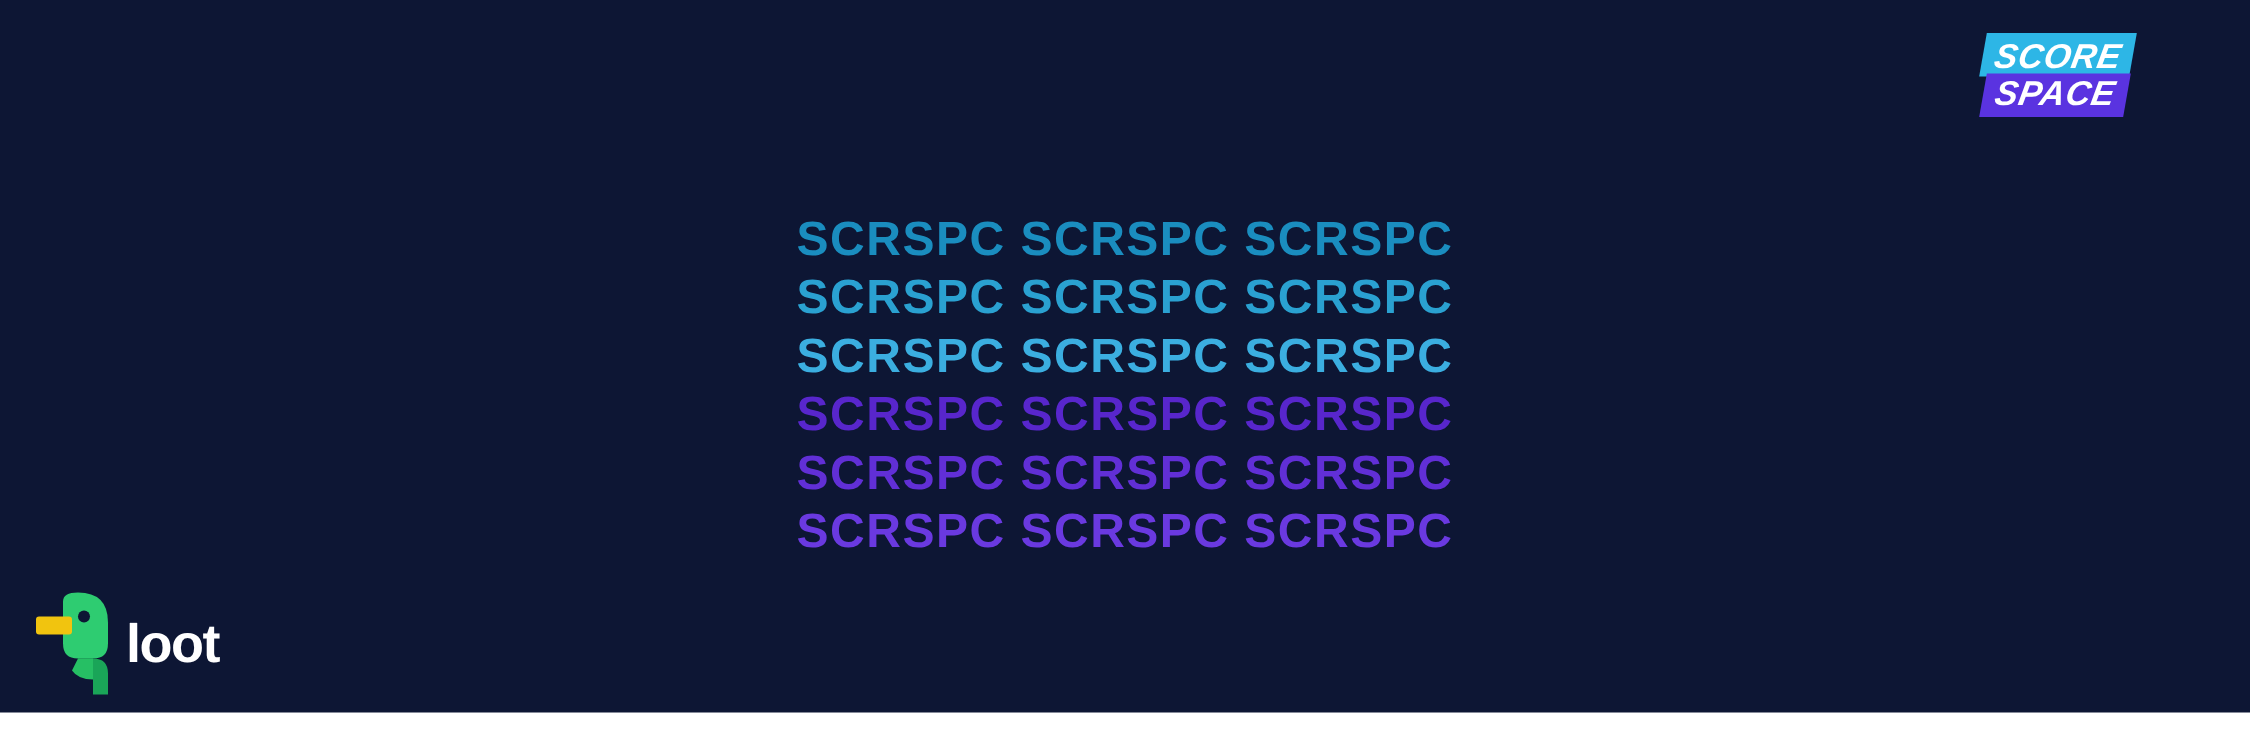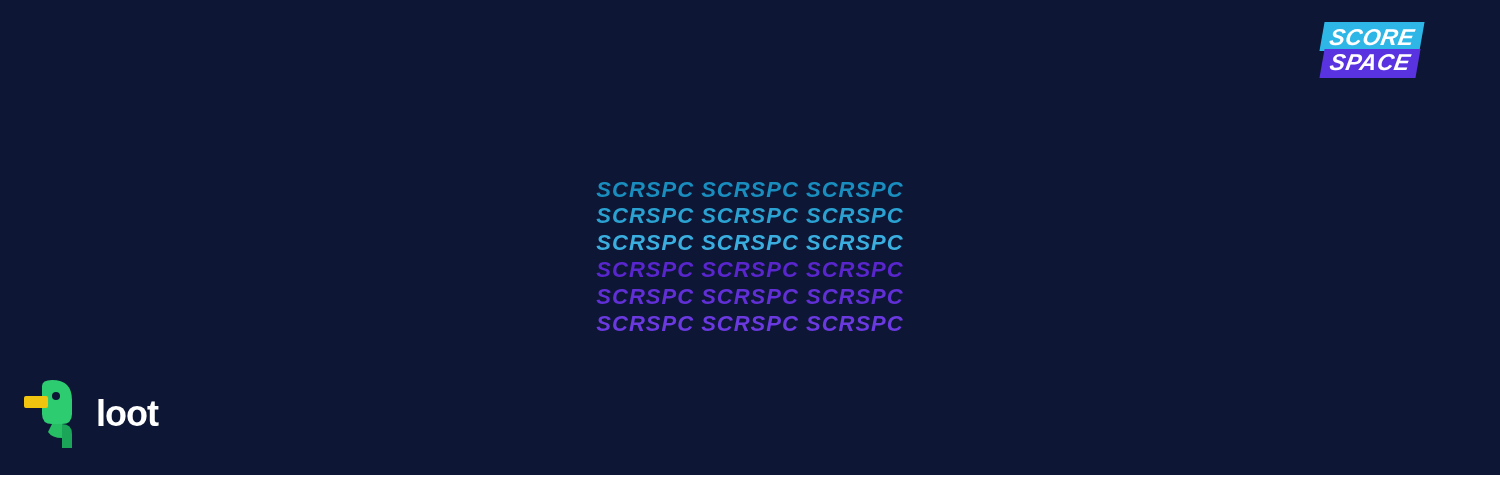--- a/index.html
+++ b/index.html
@@ -50,39 +50,37 @@
   .center-text {
     position: absolute;
     left: 50%;
     top: 54%;
     transform: translate(-50%, -50%);
     text-align: center;
     width: 900px;
   }
   .repeat-line {
     font-weight: 900;
-    font-style: italic;
-    font-size: 22px;
+    font-size: 32px;
     letter-spacing: 1px;
     line-height: 1.22;
     white-space: nowrap;
   }
   .c1 { color: #1a8dbf; }
   .c2 { color: #2aa1d1; }
   .c3 { color: #3baee0; }
   .c4 { color: #5826cc; }
   .c5 { color: #612fd6; }
   .c6 { color: #6a39e0; }
   .lootlocker {
     position: absolute;
     left: 20px;
-    bottom: 25px;
+    bottom: 10px;
     display: flex;
     align-items: center;
-    gap: 12px;
   }
   .lootlocker-text {
     color: #ffffff;
     font-weight: 700;
     font-size: 36px;
     line-height: 0.85;
     letter-spacing: -1px;
   }
   .parrot-icon {
     width: 64px;

